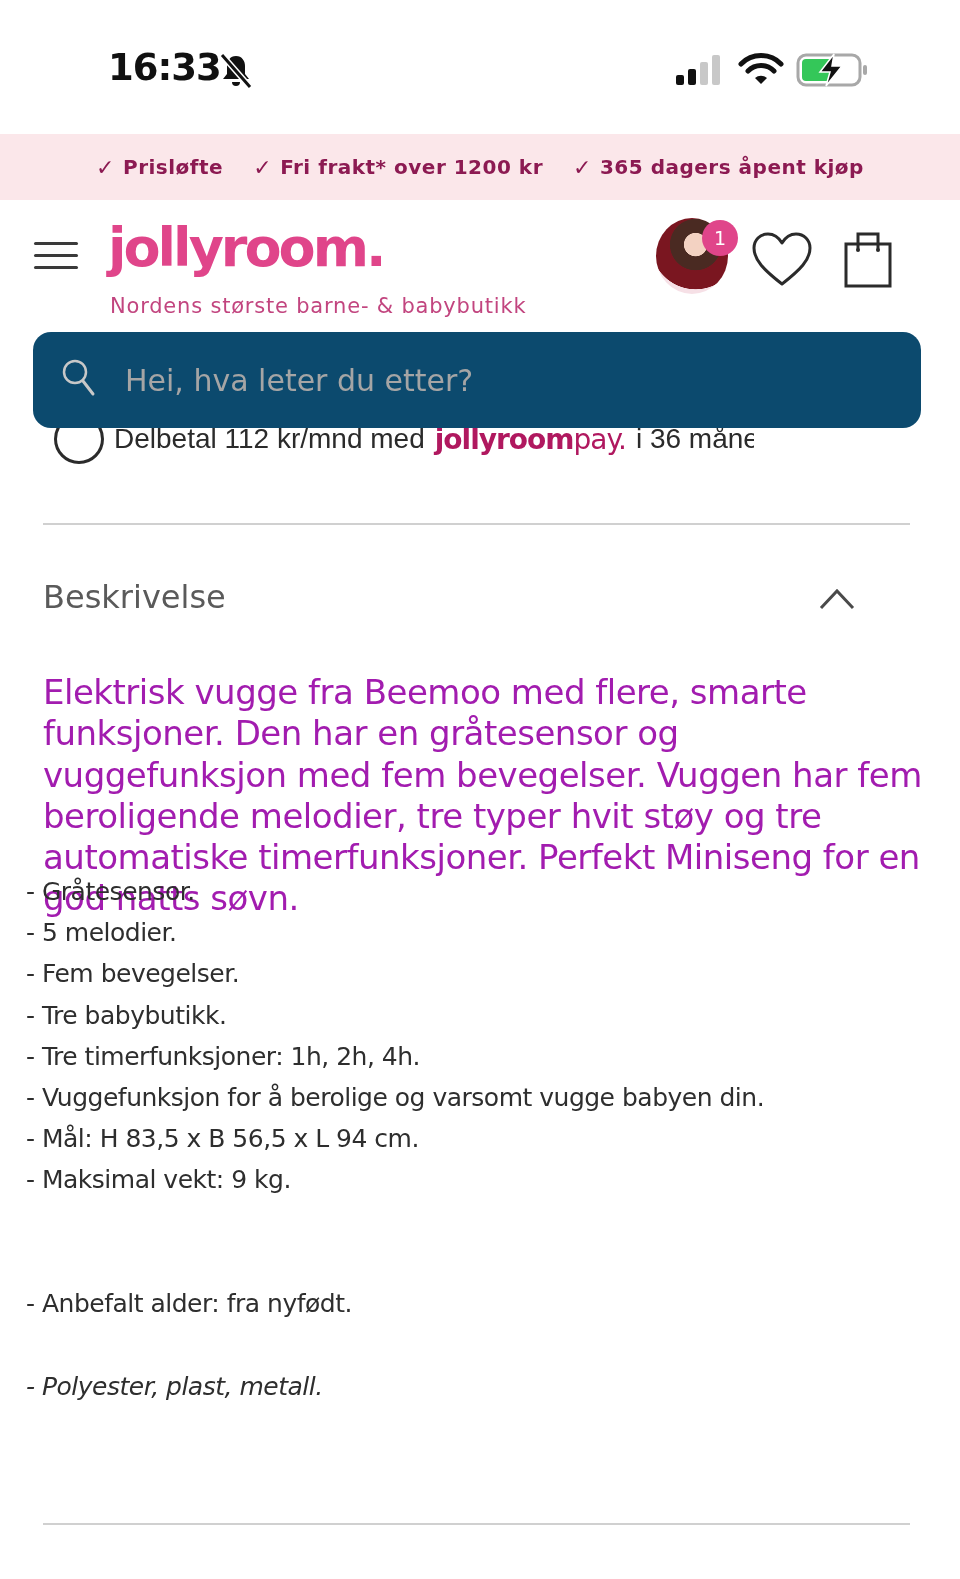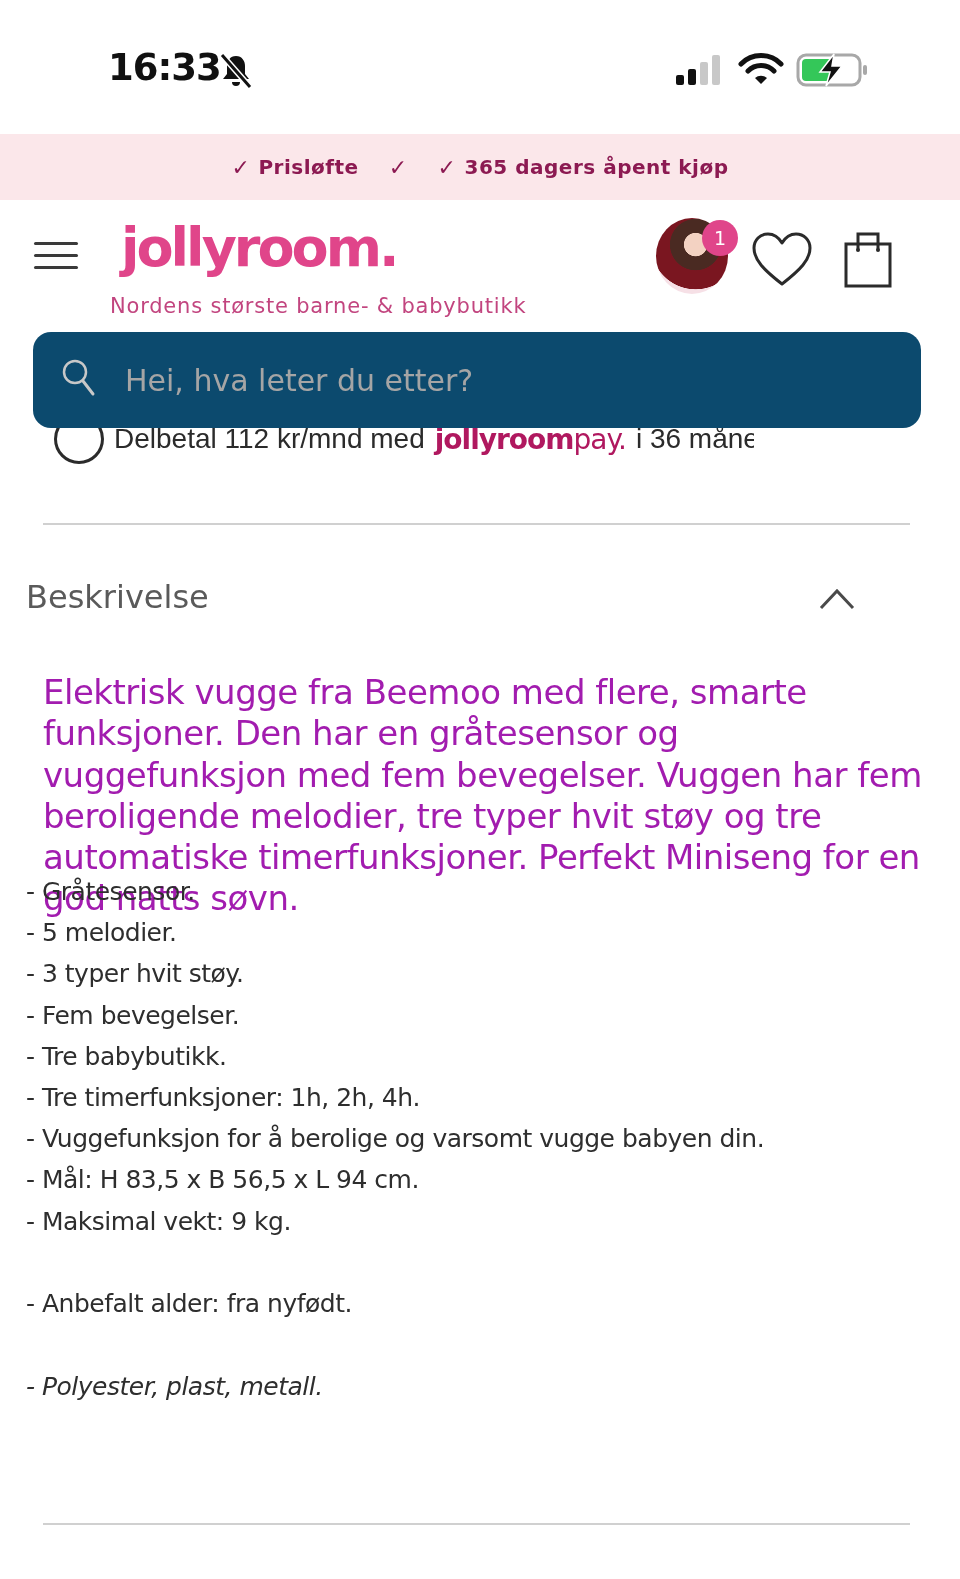--- a/index.html
+++ b/index.html
@@ -16,21 +16,21 @@
 
   
   .promo-bar { position: absolute; top: 134px; left: 0; width: 960px; height: 66px; background: #fbe7ea; display: flex; align-items: center; justify-content: center; gap: 30px; }
   .promo-item { display: flex; align-items: center; gap: 8px; color: #8c1a52; font-family: "DejaVu Sans", sans-serif; font-size: 20px; font-weight: bold; letter-spacing: 0.5px; }
   .promo-check { font-size: 22px; color: #8c1a52; }
 
   
   .header { position: absolute; top: 200px; left: 0; width: 960px; height: 130px; background: #fff; }
   .menu-icon { position: absolute; left: 34px; top: 42px; width: 44px; height: 30px; cursor: pointer; }
   .menu-icon span { display: block; height: 3px; background: #3a3a3a; margin-bottom: 9px; border-radius: 2px; }
-  .logo { position: absolute; left: 108px; top: 16px; font-family: "DejaVu Sans", sans-serif; font-weight: bold; font-size: 54px; color: #e0458a; letter-spacing: -3px; margin-left: 13px; }
+  .logo { position: absolute; left: 108px; top: 16px; font-family: "DejaVu Sans", sans-serif; font-weight: bold; font-size: 54px; color: #e0458a; letter-spacing: -3px; }
   .tagline { position: absolute; left: 110px; top: 94px; font-family: "DejaVu Sans", sans-serif; font-size: 21px; color: #c2457f; letter-spacing: 0.8px; }
   .avatar { position: absolute; left: 656px; top: 18px; width: 72px; height: 76px; border-radius: 50%; background: radial-gradient(circle at 55% 35%, #f3d2c2 0 18%, #4a2a22 19% 40%, #7a1620 41% 70%, #f6e0e6 71%); overflow: visible; cursor: pointer; }
   .avatar-badge { position: absolute; left: 702px; top: 220px; width: 36px; height: 36px; border-radius: 50%; background: #e0458a; color: #fff; font-family: "DejaVu Sans", sans-serif; font-size: 19px; display: flex; align-items: center; justify-content: center; }
   .heart-icon { position: absolute; left: 750px; top: 30px; width: 64px; height: 60px; cursor: pointer; }
   .bag-icon { position: absolute; left: 842px; top: 28px; width: 52px; height: 62px; cursor: pointer; }
 
   
   .search-box { position: absolute; top: 332px; left: 33px; width: 888px; height: 96px; background: #0c4a6e; border-radius: 18px; display: flex; align-items: center; }
   .search-icon { position: absolute; left: 28px; top: 26px; width: 36px; height: 40px; }
   .search-input { position: absolute; left: 92px; top: 0; height: 96px; width: 760px; border: none; background: transparent; font-family: "DejaVu Sans", sans-serif; font-size: 30px; color: #999; outline: none; }
@@ -40,21 +40,21 @@
   .payment-line { position: absolute; top: 428px; left: 54px; height: 40px; overflow: hidden; width: 700px; }
   .payment-inner { position: absolute; top: -14px; left: 0; display: flex; align-items: center; gap: 10px; white-space: nowrap; }
   .info-icon { width: 50px; height: 50px; border: 3px solid #2b2b2b; border-radius: 50%; }
   .payment-text { font-size: 28px; color: #2b2b2b; }
   .payment-brand { font-family: "DejaVu Sans", sans-serif; font-weight: bold; color: #b0185f; letter-spacing: -1px; }
   .payment-brand-pay { font-weight: normal; color: #b0185f; }
 
   .divider { position: absolute; left: 43px; width: 867px; height: 2px; background: #d0d0d0; }
 
   
-  .section-title { position: absolute; top: 578px; left: 26px; font-family: "DejaVu Sans", sans-serif; font-size: 32px; color: #5a5a5a; }
+  .section-title { position: absolute; top: 578px; left: 43px; font-family: "DejaVu Sans", sans-serif; font-size: 32px; color: #5a5a5a; }
   .chevron-up-icon { position: absolute; left: 818px; top: 586px; width: 38px; height: 26px; cursor: pointer; }
   .desc-text { position: absolute; top: 672px; left: 43px; width: 880px; font-family: "DejaVu Sans", sans-serif; font-size: 34px; line-height: 41.3px; color: #a21caf; letter-spacing: -0.5px; }
   .desc-list { position: absolute; left: 26px; font-family: "DejaVu Sans", sans-serif; font-size: 25px; line-height: 41.2px; color: #2e2e2e; letter-spacing: -0.5px; }
   .desc-list div { white-space: nowrap; }
 </style>
 </head>
 <body>
 
 <div class="status-bar">
   <span class="status-time">16:33</span>
@@ -83,20 +83,21 @@
   </svg>
 </div>
 
 <div class="promo-bar">
   <div class="promo-item">
     <span class="promo-check">✓</span>
     <span>Prisløfte</span>
   </div>
   <div class="promo-item">
     <span class="promo-check">✓</span>
+    <span>Fri frakt* over 1200 kr</span>
   </div>
   <div class="promo-item">
     <span class="promo-check">✓</span>
     <span>365 dagers åpent kjøp</span>
   </div>
 </div>
 
 <div class="header">
   <div class="menu-icon">
     <span></span>
@@ -140,21 +141,20 @@
 <div class="section-title">Beskrivelse</div>
 <svg class="chevron-up-icon" viewBox="0 0 38 26">
   <polyline points="3,22 19,5 35,22" fill="none" stroke="#4a4a4a" stroke-width="3"></polyline>
 </svg>
 
 <div class="desc-text">Elektrisk vugge fra Beemoo med flere, smarte funksjoner. Den har en gråtesensor og vuggefunksjon med fem bevegelser. Vuggen har fem beroligende melodier, tre typer hvit støy og tre automatiske timerfunksjoner. Perfekt Miniseng for en god natts søvn.</div>
 
 <div class="desc-list" style="top:871px;">
   <div>- Gråtesensor.</div>
   <div>- 5 melodier.</div>
-  <div>- 3 typer hvit støy.</div>
   <div>- Fem bevegelser.</div>
   <div>- Tre babybutikk.</div>
   <div>- Tre timerfunksjoner: 1h, 2h, 4h.</div>
   <div>- Vuggefunksjon for å berolige og varsomt vugge babyen din.</div>
   <div>- Mål: H 83,5 x B 56,5 x L 94 cm.</div>
   <div>- Maksimal vekt: 9 kg.</div>
 </div>
 
 <div class="desc-list" style="top:1283px;">
   <div>- Anbefalt alder: fra nyfødt.</div>

